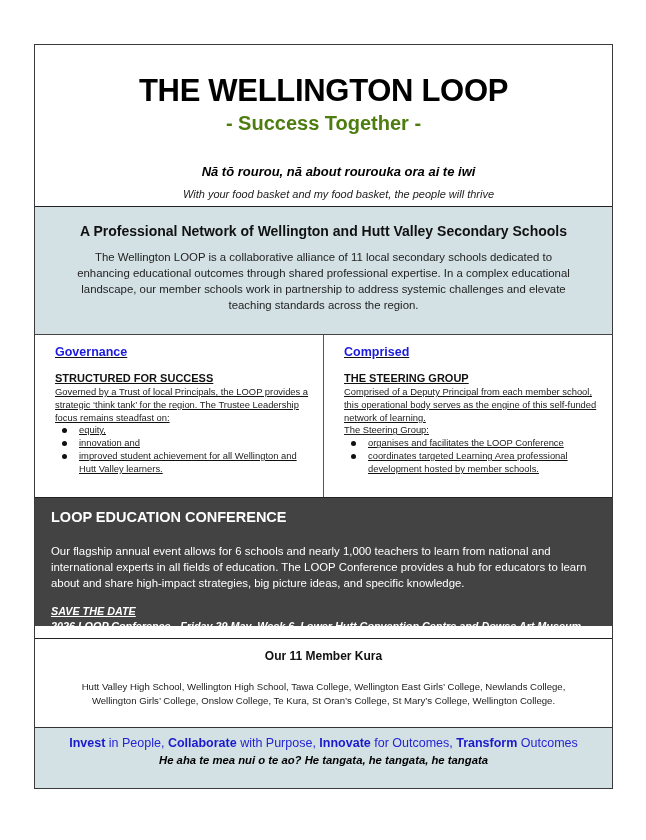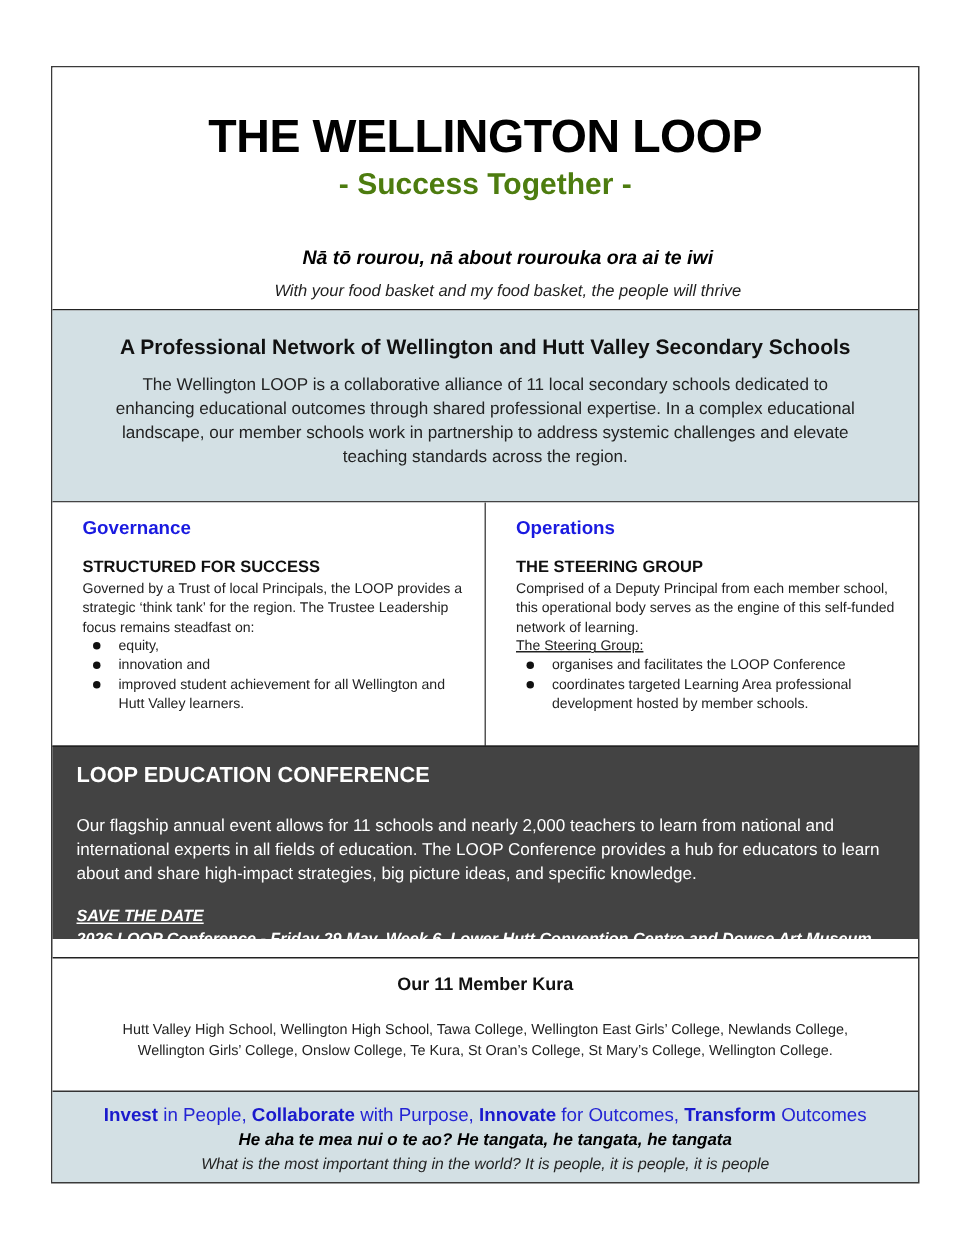--- a/index.html
+++ b/index.html
@@ -13,21 +13,21 @@
     .title { position: absolute; left: 0; right: 0; top: 28px; font-size: 31px; font-weight: bold; letter-spacing: -0.3px; color: #000; }
     .subtitle { position: absolute; left: 0; right: 0; top: 67px; font-size: 20px; font-weight: bold; color: #4d7c0f; }
     .maori-proverb { position: absolute; left: 0; right: 0; top: 119px; font-size: 13px; font-weight: bold; font-style: italic; color: #000; padding-left: 30px; }
     .english-proverb { position: absolute; left: 0; right: 0; top: 143px; font-size: 11px; font-style: italic; color: #222; padding-left: 30px; }
 
     .intro { top: 162px; height: 128px; background: #d3e0e4; border-bottom: 1.5px solid #444; text-align: center; }
     .intro h2 { margin: 0; position: absolute; left: 0; right: 0; top: 16px; font-size: 14px; font-weight: bold; color: #111; }
     .intro p { margin: 0; position: absolute; left: 40px; right: 40px; top: 42px; font-size: 11.4px; line-height: 16px; color: #222; }
 
     .cols { top: 290px; height: 162px; background: #fff; }
-    .col { position: absolute; top: 0; height: 187px; box-sizing: border-box; padding: 10px 12px 0 20px; }
+    .col { position: absolute; top: 0; height: 187px; box-sizing: border-box; padding: 10px 12px 0 20px; text-decoration: underline; }
     .col.left { left: 0; width: 289px; border-right: 1.5px solid #555; }
     .col.right { left: 289px; width: 288px; }
     .col h3 { margin: 0 0 13px 0; font-size: 12.5px; font-weight: bold; color: #1a1ae0; }
     .col h4 { margin: 0 0 2px 0; font-size: 11px; font-weight: bold; color: #111; }
     .col p { margin: 0; font-size: 9.4px; line-height: 12.8px; color: #222; }
     .col .u { text-decoration: underline; }
     .col ul { margin: 0; padding-left: 0; list-style: none; }
     .col li { position: relative; padding-left: 24px; font-size: 9.4px; line-height: 12.8px; color: #222; }
     .col li::before { content: ""; position: absolute; left: 7px; top: 4px; width: 5px; height: 5px; border-radius: 50%; background: #111; }
 
@@ -69,44 +69,43 @@
       <h3>Governance</h3>
       <h4>STRUCTURED FOR SUCCESS</h4>
       <p> Governed by a Trust of local Principals, the LOOP provides a strategic ‘think tank’ for the region. The Trustee Leadership focus remains steadfast on:</p>
       <ul>
         <li>equity,</li>
         <li>innovation and</li>
         <li>improved student achievement for all Wellington and Hutt Valley learners.</li>
       </ul>
     </div>
     <div class="col right">
-      <h3>Operations</h3>
+      <h3>Comprised</h3>
       <h4>THE STEERING GROUP</h4>
       <p> Comprised of a Deputy Principal from each member school, this operational body serves as the engine of this self-funded network of learning.</p>
       <p class="u">The Steering Group:</p>
       <ul>
         <li>organises and facilitates the LOOP Conference</li>
         <li>coordinates targeted Learning Area professional development hosted by member schools.</li>
       </ul>
     </div>
   </div>
 
   <div class="sec conf">
     <h2>LOOP EDUCATION CONFERENCE</h2>
-    <p class="body">Our flagship annual event allows for 11 schools and nearly 2,000 teachers to learn from national and international experts in all fields of education. The LOOP Conference provides a hub for educators to learn about and share high-impact strategies, big picture ideas, and specific knowledge.</p>
+    <p class="body">Our flagship annual event allows for 6 schools and nearly 1,000 teachers to learn from national and international experts in all fields of education. The LOOP Conference provides a hub for educators to learn about and share high-impact strategies, big picture ideas, and specific knowledge.</p>
     <div class="save-label">SAVE THE DATE</div>
     <div class="save-detail">2026 LOOP Conference - Friday 29 May, Week 6.  Lower Hutt Convention Centre and Dowse Art Museum</div>
   </div>
 
   <div class="sec members">
     <h3>Our 11 Member Kura</h3>
     <p><span>Hutt Valley High School, Wellington High School, Tawa College, Wellington East Girls’ College, Newlands College,</span><br><span>Wellington Girls’ College, Onslow College, Te Kura, St Oran’s College, St Mary’s College, Wellington College.</span></p>
   </div>
 
   <div class="sec footer">
     <div class="values">
       <b>Invest</b><span> in People, </span><b>Collaborate</b><span> with Purpose, </span><b>Innovate</b><span> for Outcomes, </span><b>Transform</b><span> Outcomes</span>
     </div>
     <div class="footer-maori">He aha te mea nui o te ao? He tangata, he tangata, he tangata</div>
-    <div class="footer-english">What is the most important thing in the world? It is people, it is people, it is people</div>
   </div>
 
 </div>
 
 </body></html>

